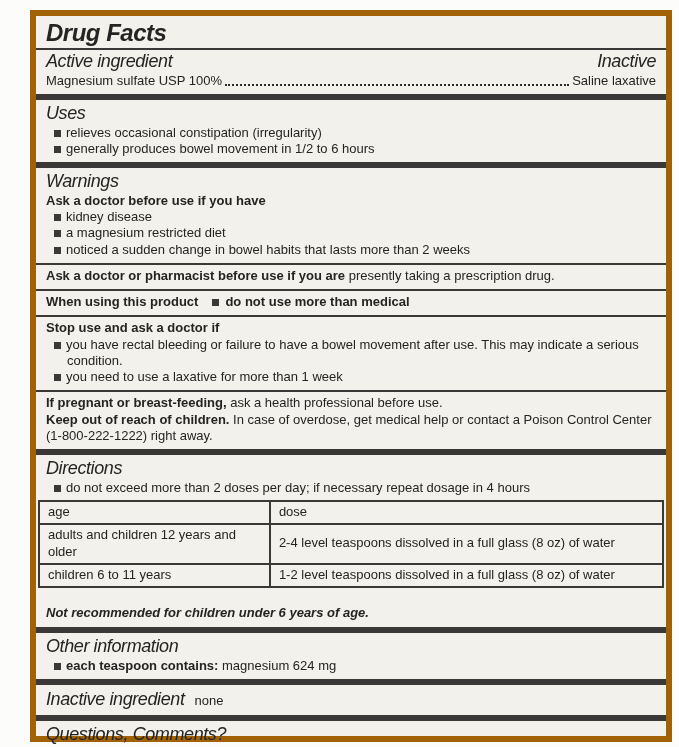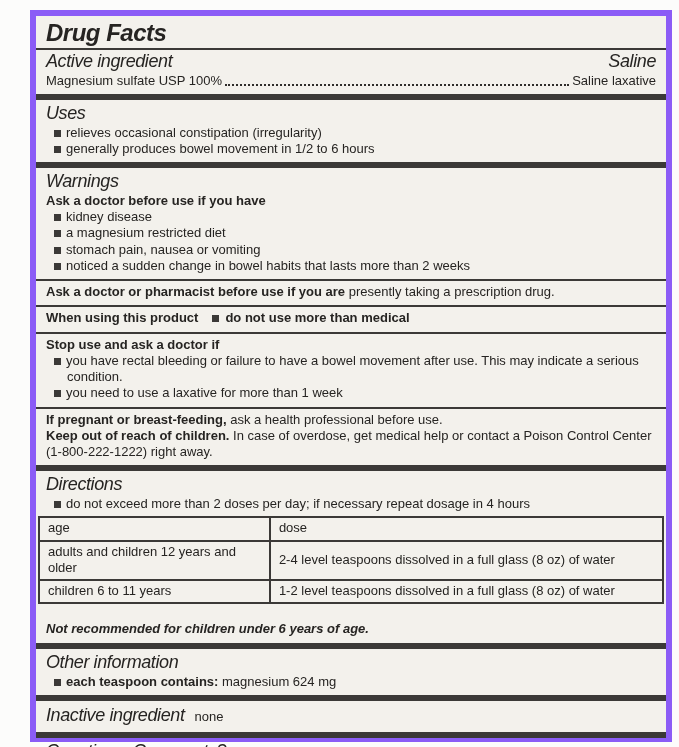--- a/index.html
+++ b/index.html
@@ -8,21 +8,21 @@
     width:679px; height:747px; overflow:hidden;
     background:#ffffff;
     font-family:"Liberation Sans", sans-serif;
     color:#262422;
     -webkit-font-smoothing:antialiased;
   }
   .photo { position:relative; width:679px; height:747px; background:#fcfcfb; }
   .label {
     position:absolute; left:30px; top:10px; width:642px; height:732px;
     background:#f3f1ec;
-    border:6px solid #8b5cf6;
+    border:6px solid #a16207;
     display:flex; flex-direction:column;
   }
   .divider { height:6px; background:#3b3937; flex:none; }
   .thinrule { height:2px; background:#3b3937; flex:none; }
   .sec { padding:3px 10px 5px; }
   .title {
     font-size:24px; font-weight:bold; font-style:italic;
     letter-spacing:-0.5px; padding:4px 10px 2px; line-height:1.1;
   }
   .sec-title {
@@ -57,21 +57,21 @@
 <body>
 
 <div class="photo">
   <div class="label">
 
     <div class="title">Drug Facts</div>
     <div class="thinrule"></div>
 
     <div class="ai-head">
       <span class="sec-title">Active ingredient</span>
-      <span class="sec-title">Saline</span>
+      <span class="sec-title">Inactive</span>
     </div>
     <div class="ai-row">
       <span class="txt">Magnesium sulfate USP 100%</span>
       <span class="leader"></span>
       <span class="txt">Saline laxative</span>
     </div>
 
     <div class="divider"></div>
 
     <div class="sec">
@@ -80,21 +80,20 @@
       <div class="bi"><span class="sq"></span><span>generally produces bowel movement in 1/2 to 6 hours</span></div>
     </div>
 
     <div class="divider"></div>
 
     <div class="sec">
       <div class="sec-title">Warnings</div>
       <div class="txt b">Ask a doctor before use if you have</div>
       <div class="bi"><span class="sq"></span><span>kidney disease</span></div>
       <div class="bi"><span class="sq"></span><span>a magnesium restricted diet</span></div>
-      <div class="bi"><span class="sq"></span><span>stomach pain, nausea or vomiting</span></div>
       <div class="bi"><span class="sq"></span><span>noticed a sudden change in bowel habits that lasts more than 2 weeks</span></div>
     </div>
     <div class="thinrule"></div>
 
     <div class="sec">
       <div class="txt"><span class="b">Ask a doctor or pharmacist before use if you are</span><span> presently taking a prescription drug.</span></div>
     </div>
     <div class="thinrule"></div>
 
     <div class="sec">

